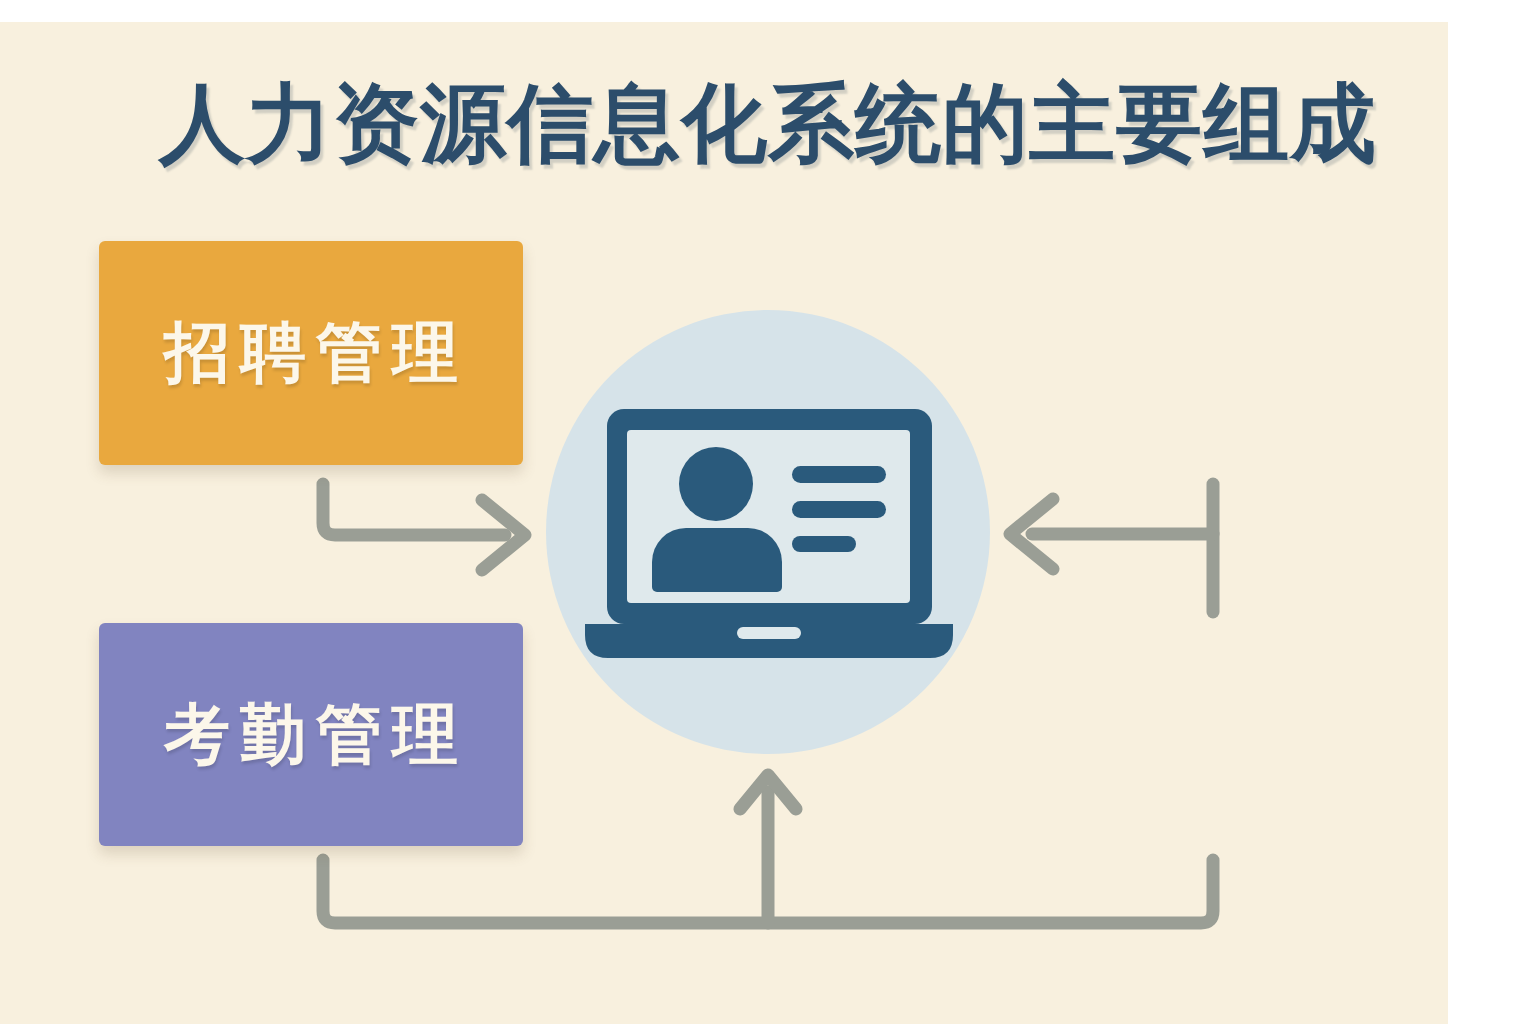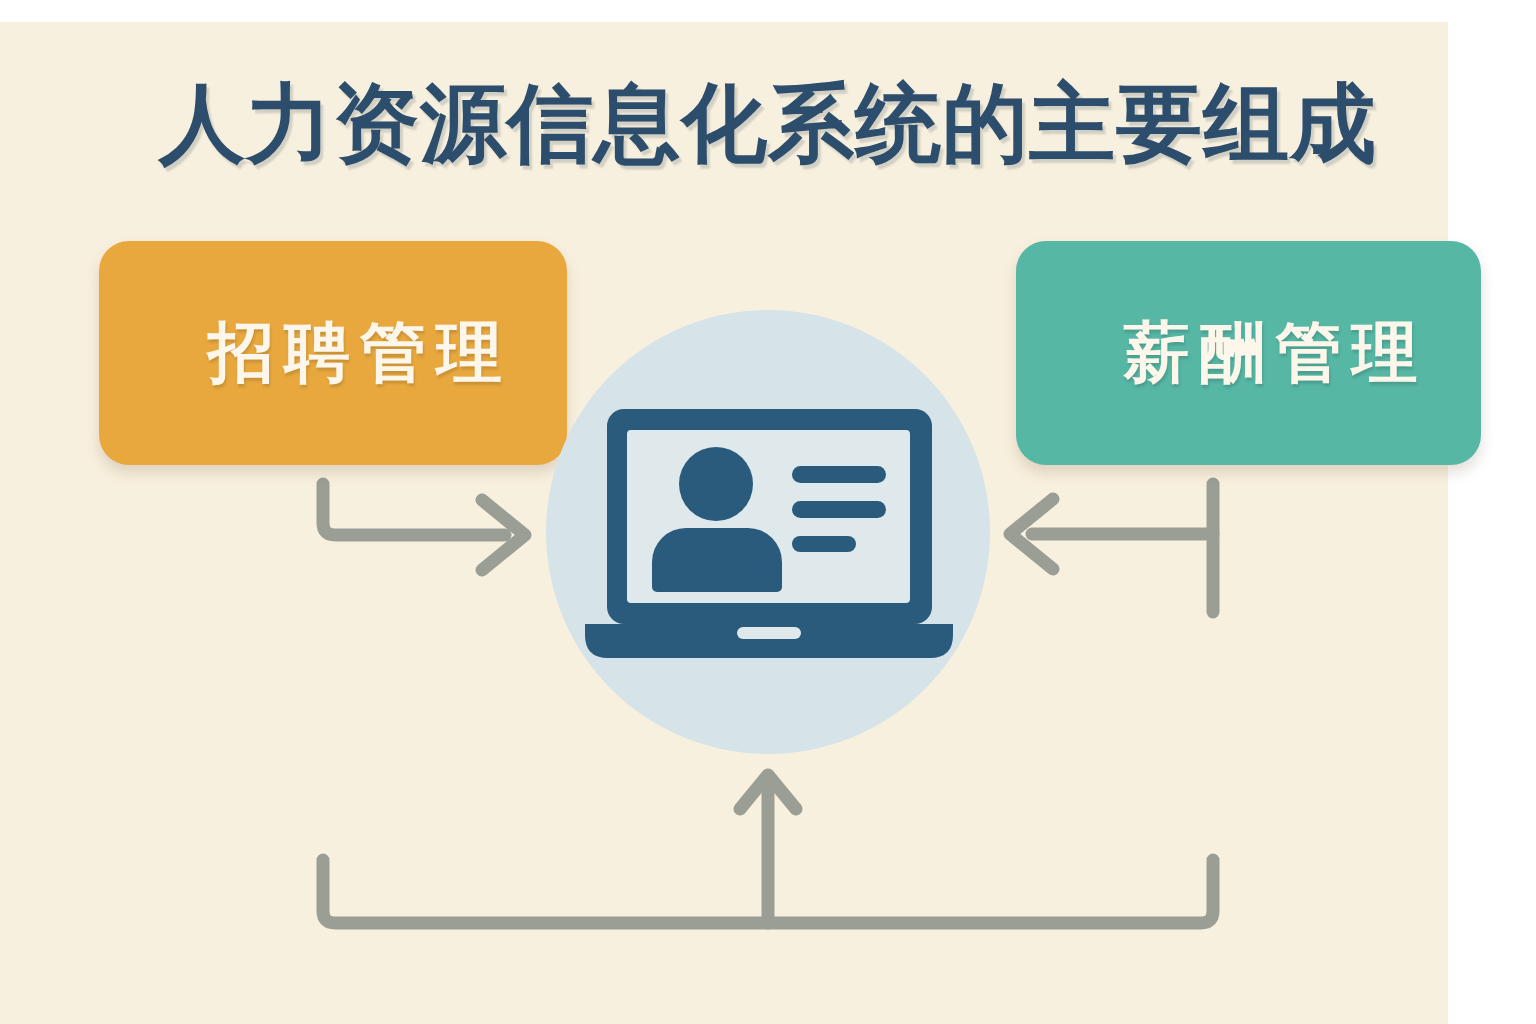--- a/index.html
+++ b/index.html
@@ -20,26 +20,25 @@
     margin: 0;
     text-align: center;
     font-size: 86px;
     font-weight: 800;
     letter-spacing: 1px;
     color: var(--title);
     text-shadow: 3px 4px 2px rgba(40,60,80,0.18);
   }
   .box {
     position: absolute;
-    border-radius: 30px;
+    border-radius: 6px;
     display: flex;
     align-items: center;
     justify-content: center;
     box-shadow: 0 8px 14px rgba(100,80,50,0.18);
-    padding-left: 44px;
   }
   .box .label {
     color: var(--box-text);
     font-size: 66px;
     font-weight: 800;
     letter-spacing: 10px;
     margin-right: -10px; 
     text-shadow: 1px 3px 3px rgba(0,0,0,0.14);
     white-space: nowrap;
   }
@@ -97,22 +96,22 @@
     <g>
       <path class="arr" d="M323,838 V889 Q323,901 335,901 H1201 Q1213,901 1213,889 V838"></path>
       <path class="arr" d="M768,901 V770"></path>
       <path class="arr" d="M740,787 L768,753 L796,787"></path>
     </g>
   </svg>
 
   <div class="box box-recruitment">
     <span class="label">招聘管理</span>
   </div>
-  <div class="box box-compensation">
-    <span class="label">薪酬管理</span>
+  <div class="box box-attendance">
+    <span class="label">考勤管理</span>
   </div>
 
   <div class="center-circle">
     <svg width="444" height="444" viewBox="0 0 444 444" xmlns="http://www.w3.org/2000/svg">
 
       <rect class="laptop-fill" x="61" y="99" width="325" height="215" rx="17"></rect>
 
       <rect class="screen-fill" x="81" y="120" width="283" height="173" rx="4"></rect>
 
       <circle class="laptop-fill" cx="170" cy="174" r="37"></circle>

